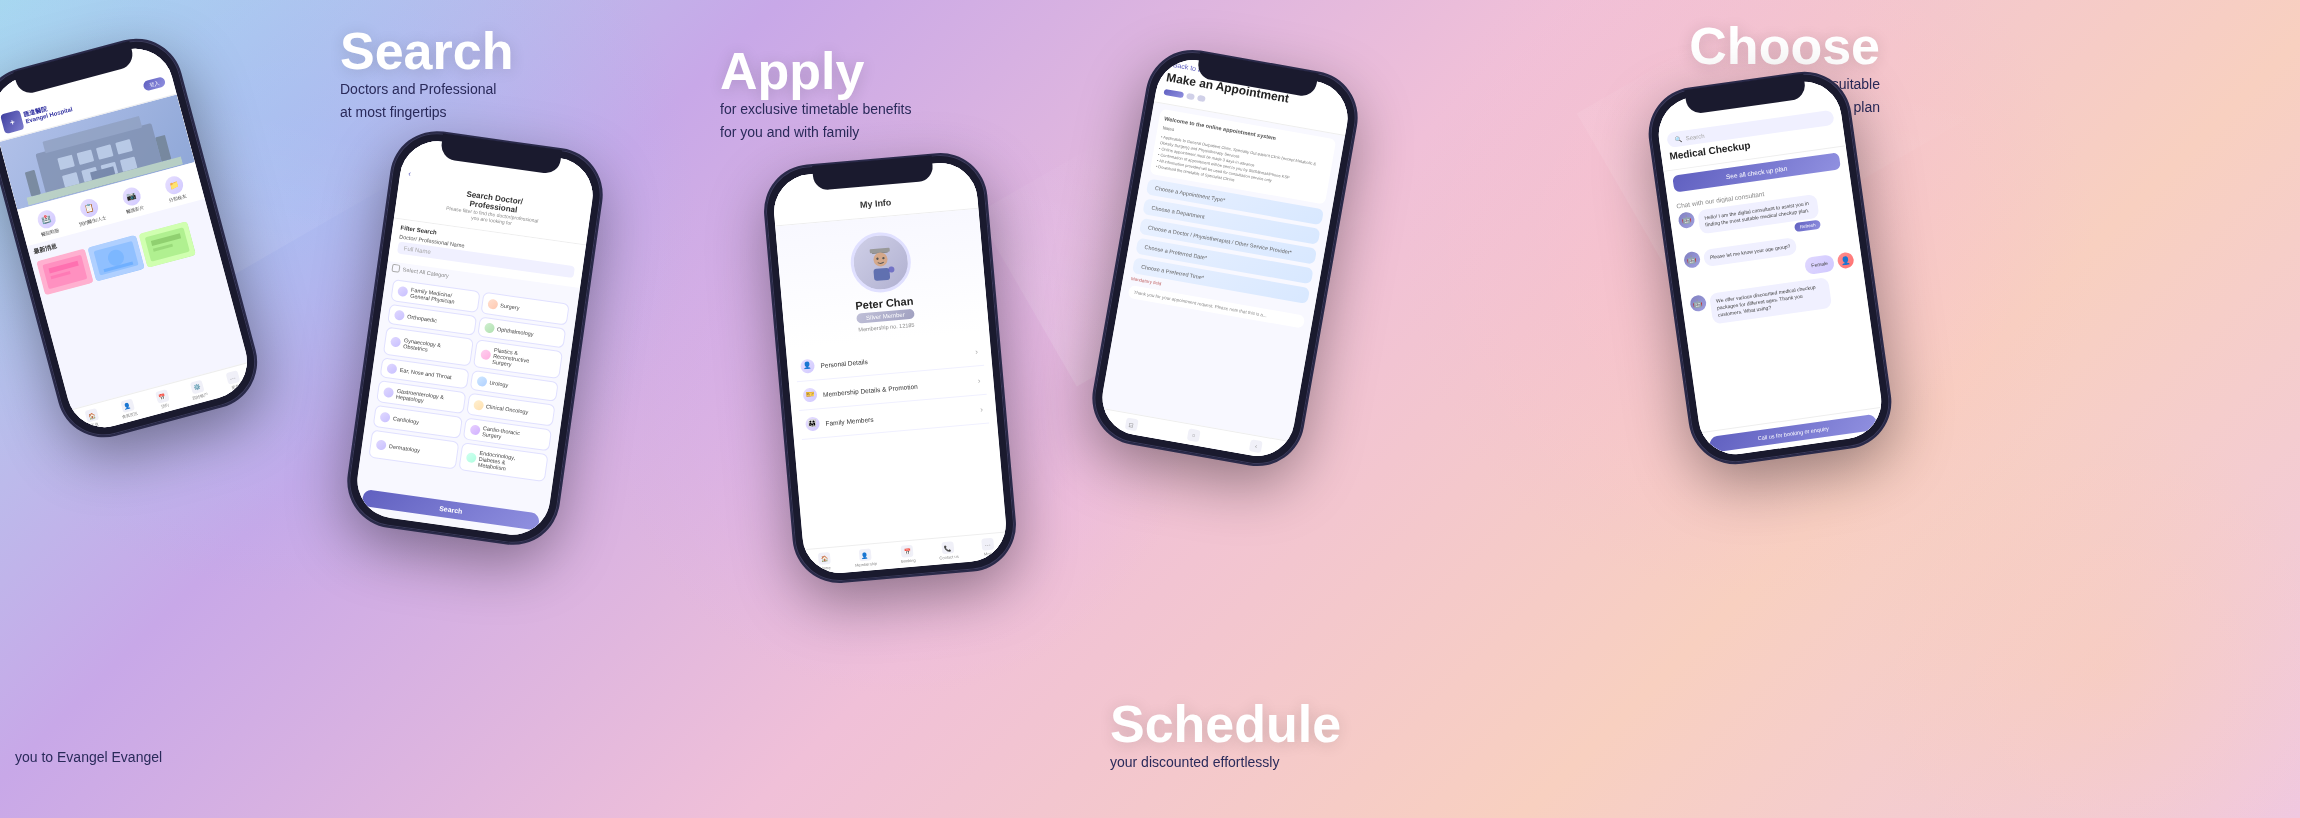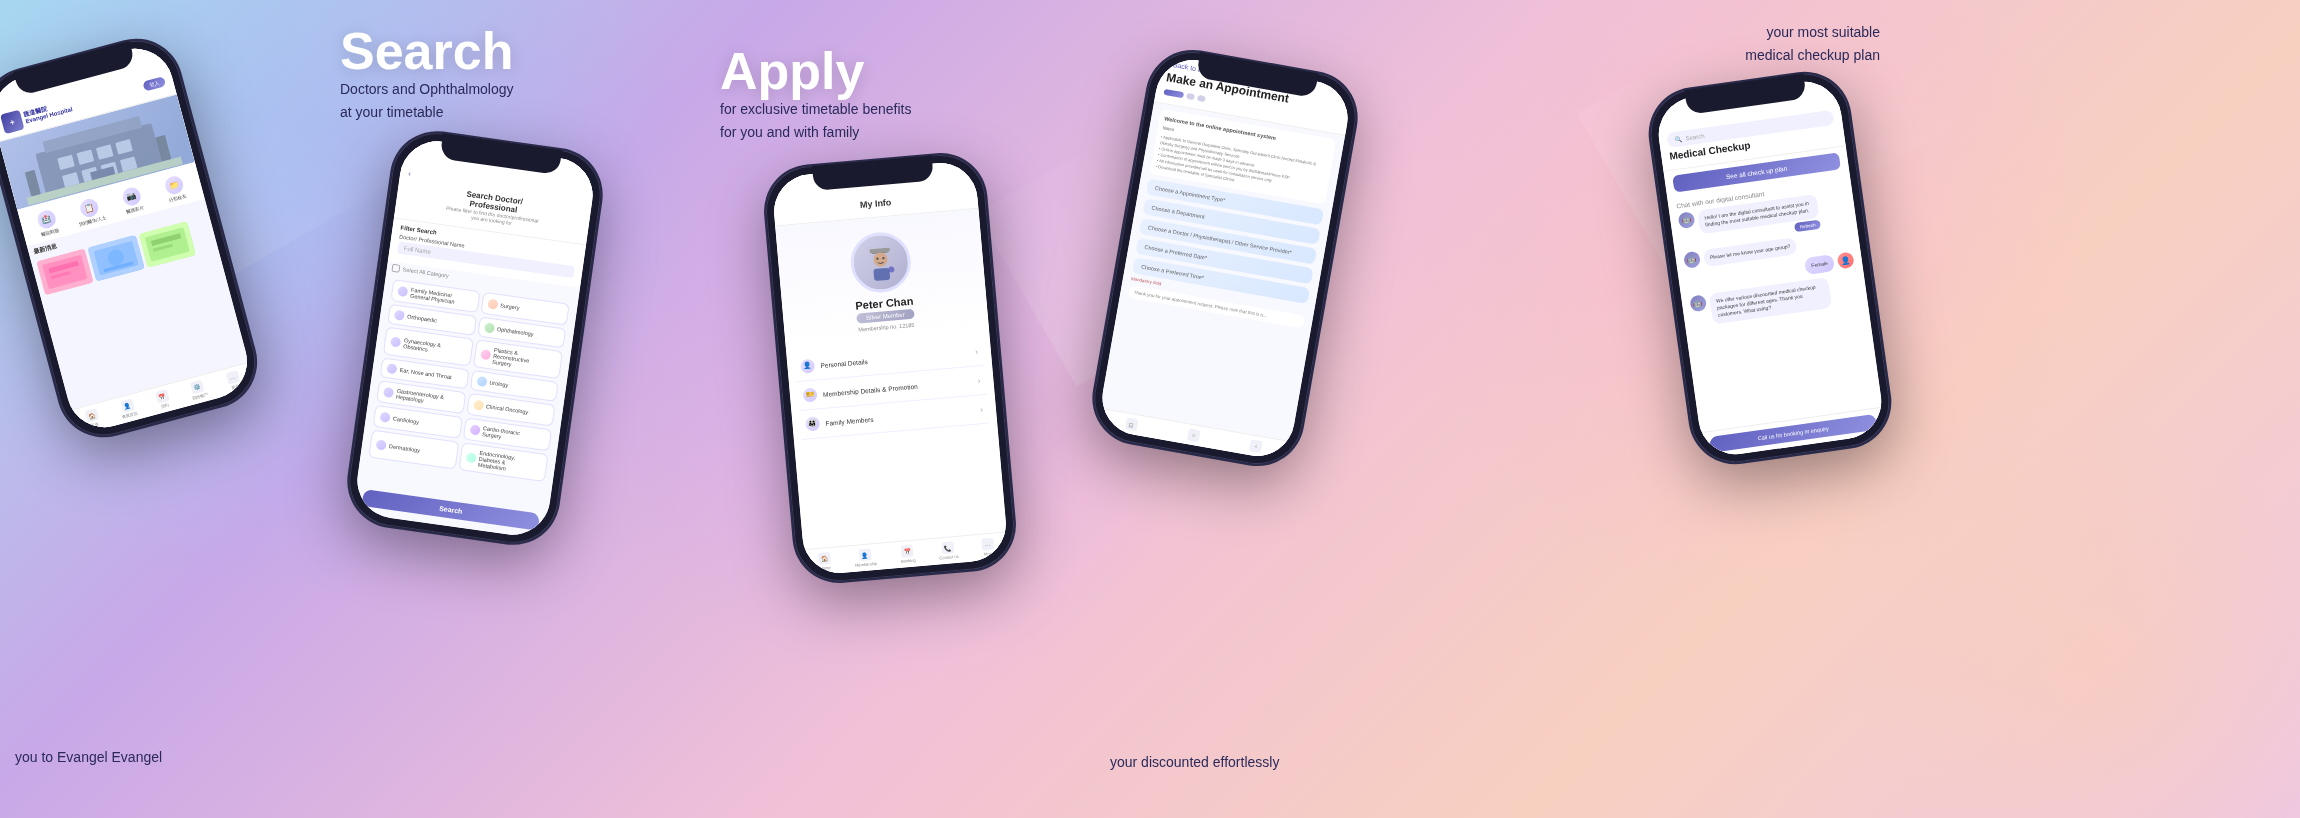--- a/index.html
+++ b/index.html
@@ -936,22 +936,22 @@
 
     <div class="f1-text">
       <div class="feature-desc">you to Evangel Evangel</div>
     </div>
   </div>
 
   <div class="f-section" style="flex: 0 0 380px; position: relative;">
 
     <div style="position: absolute; top: 25px; left: 30px;">
       <div class="feature-title">Search</div>
-      <div class="feature-desc">Doctors and Ophthalmology</div>
-      <div class="feature-desc">at your timetable</div>
+      <div class="feature-desc">Doctors and Professional</div>
+      <div class="feature-desc">at most fingertips</div>
     </div>
 
     <div style="position: absolute; top: 140px; left: 60px;">
       <div class="phone-frame phone2">
         <div class="phone-outer">
           <div class="phone-notch"></div>
           <div class="phone-screen">
             <div class="screen-content search-screen">
 
               <div class="search-header">
@@ -1197,27 +1197,29 @@
                   <div class="nav-icon">‹</div>
                 </div>
               </div>
             </div>
           </div>
         </div>
       </div>
     </div>
 
     <div style="position: absolute; bottom: 45px; left: 20px;">
+      <div class="feature-title">Schedule</div>
       <div class="feature-desc">your discounted effortlessly</div>
     </div>
   </div>
 
   <div class="f-section" style="flex: 0 0 380px; position: relative;">
 
     <div style="position: absolute; top: 20px; right: 20px; text-align: right;">
+      <div class="feature-title">Choose</div>
       <div class="feature-desc">your most suitable</div>
       <div class="feature-desc">medical checkup plan</div>
     </div>
 
     <div style="position: absolute; top: 80px; right: 30px;">
       <div class="phone-frame phone5">
         <div class="phone-outer">
           <div class="phone-notch"></div>
           <div class="phone-screen">
             <div class="screen-content checkup-screen">

